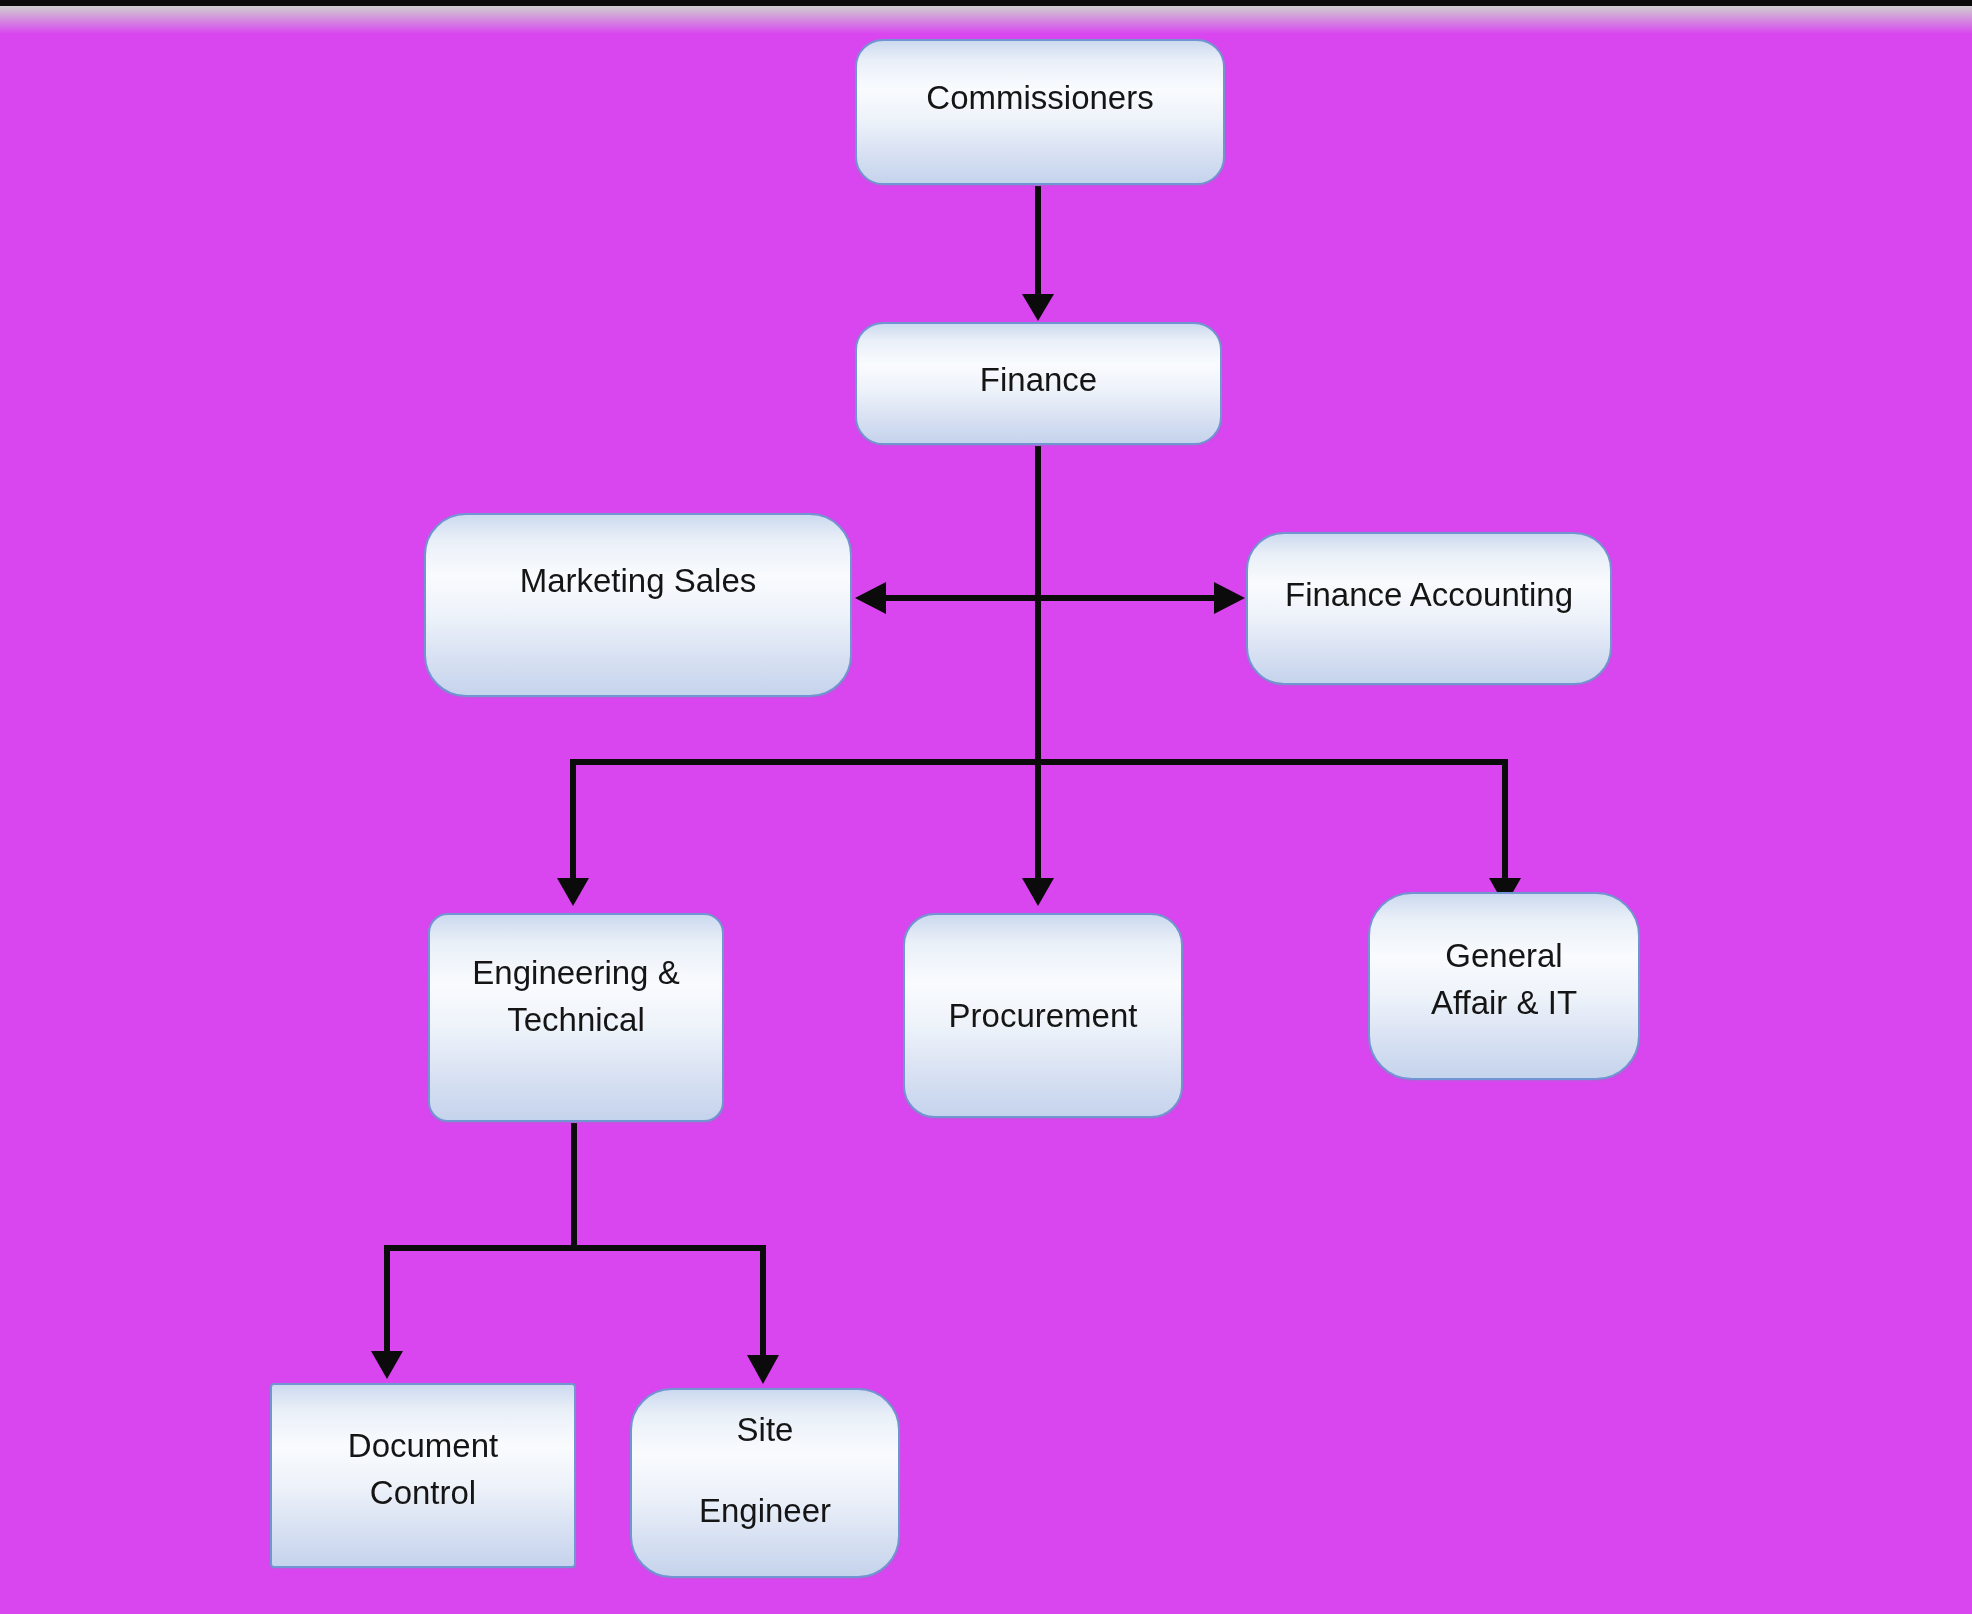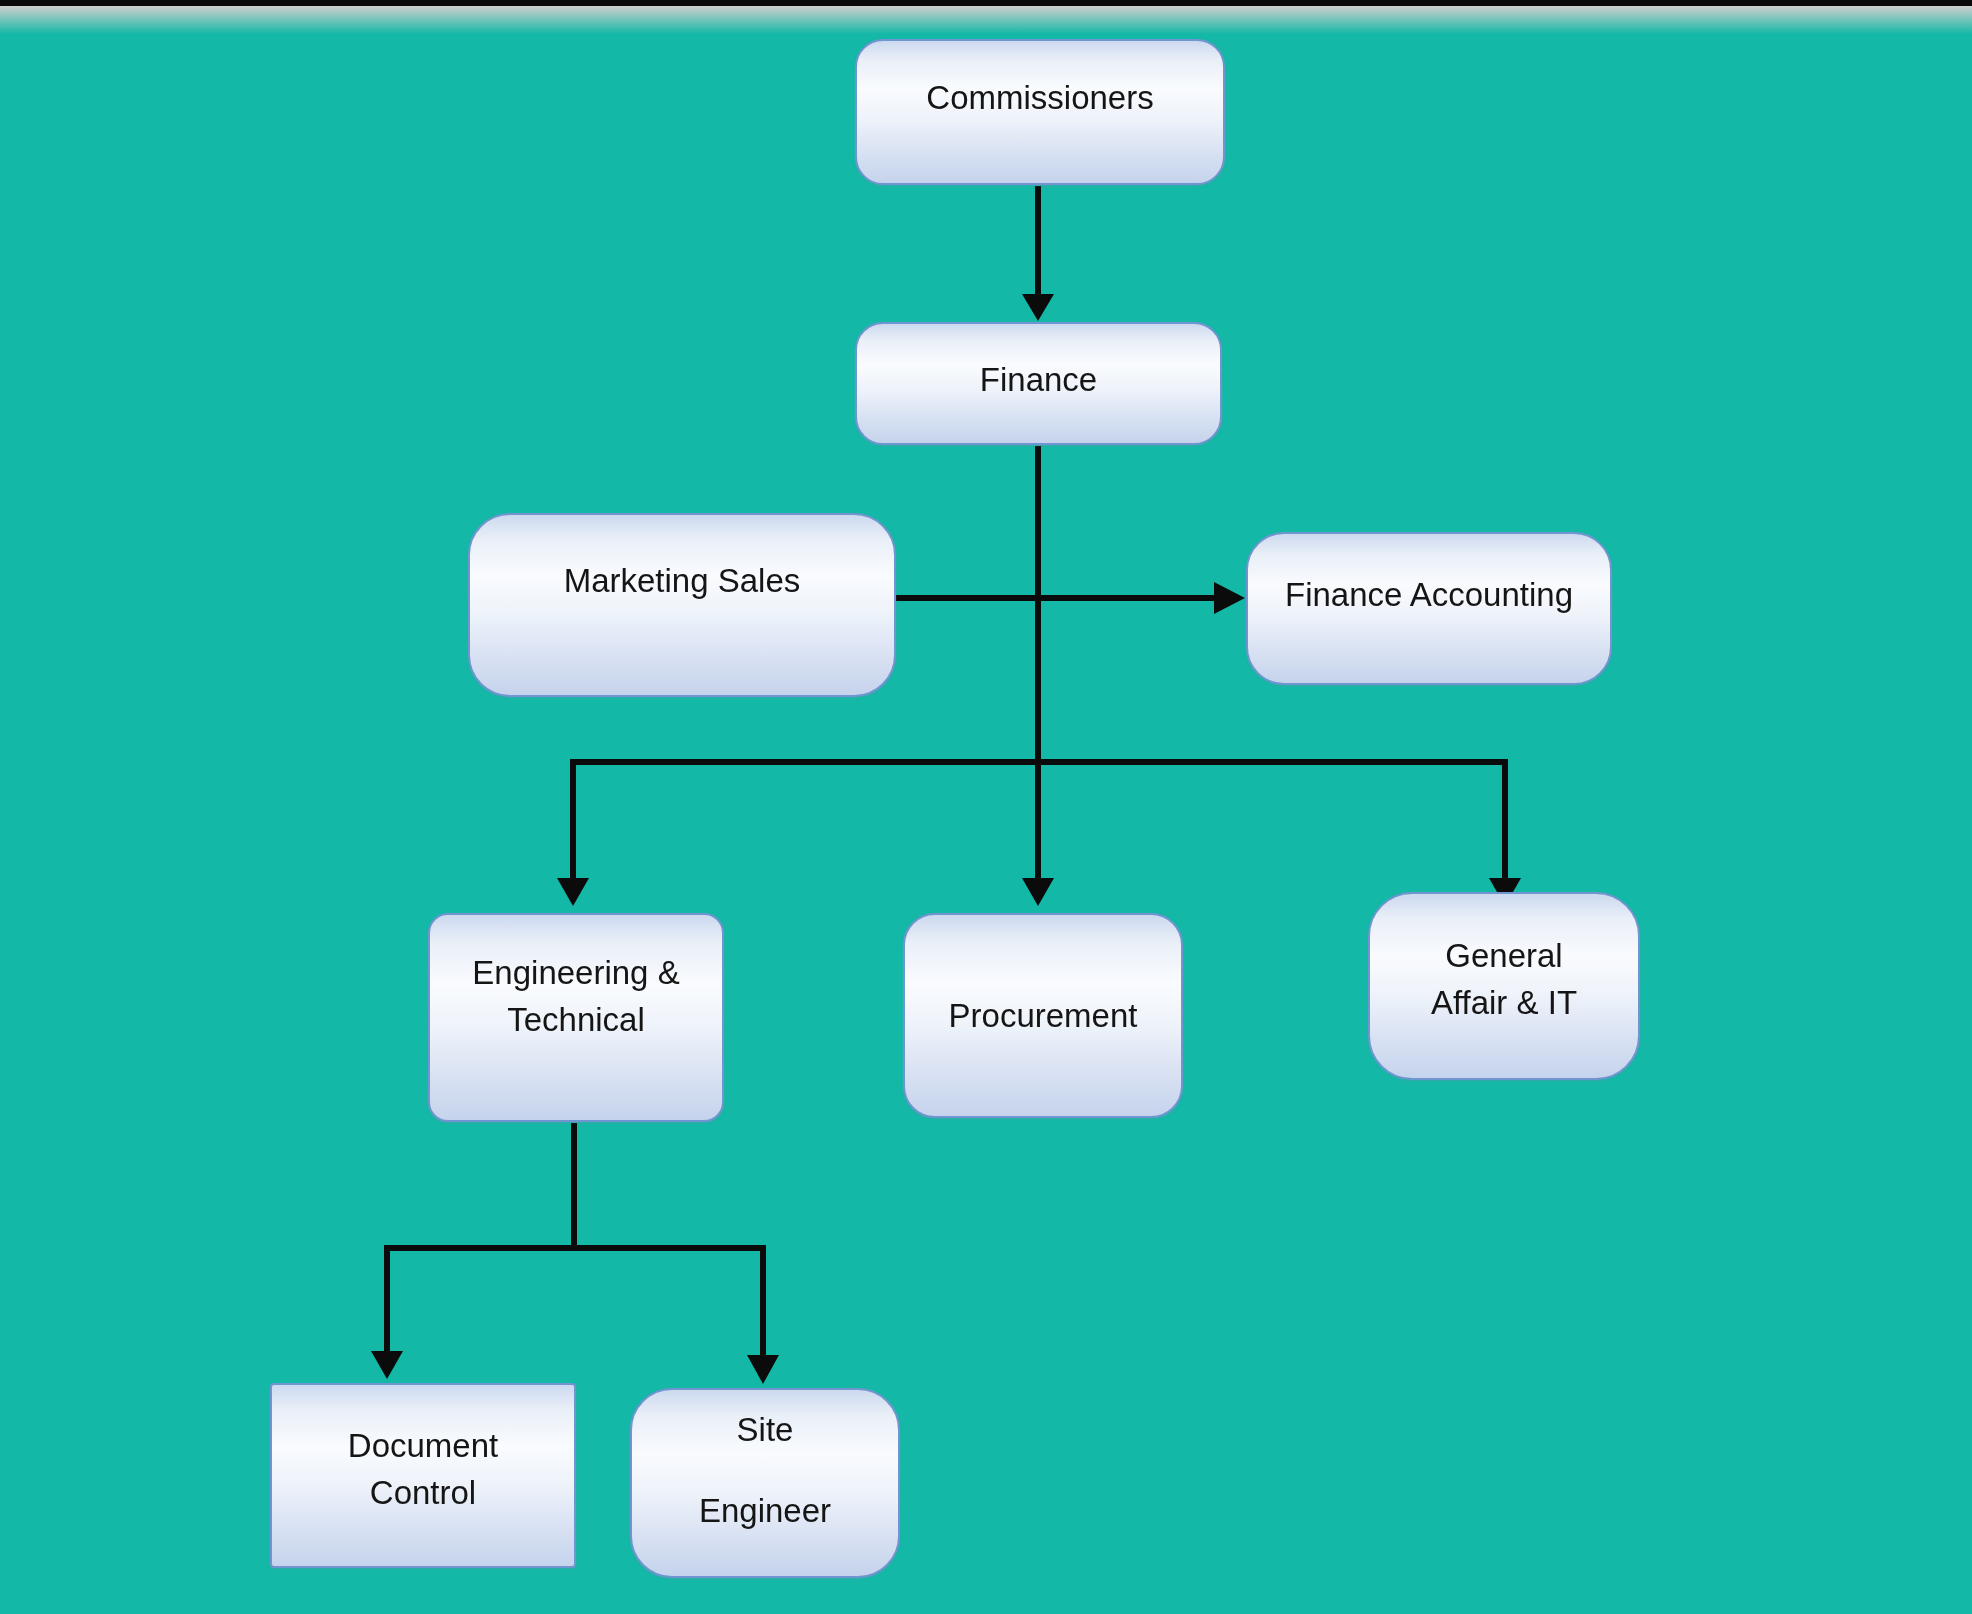--- a/index.html
+++ b/index.html
@@ -5,21 +5,21 @@
   html, body {
     margin: 0;
     padding: 0;
     background: #ffffff;
     font-family: "Liberation Sans", "DejaVu Sans", sans-serif;
   }
   .canvas {
     position: relative;
     width: 1972px;
     height: 1614px;
-    background: #14b8a6;
+    background: #d946ef;
     overflow: hidden;
   }
   .scan-bar {
     position: absolute;
     top: 0; left: 0; right: 0;
     height: 6px;
     background: #0b0b0b;
   }
   .scan-shade {
     position: absolute;
@@ -118,21 +118,21 @@
   </svg>
 
   <div class="node" style="left:855px; top:39px; width:370px; height:146px; border-radius:28px; padding-bottom:30px;">
     <span>Commissioners</span>
   </div>
 
   <div class="node" style="left:855px; top:322px; width:367px; height:123px; border-radius:28px; padding-bottom:8px;">
     <span>Finance</span>
   </div>
 
-  <div class="node" style="left:424px; top:513px; width:428px; height:184px; border-radius:42px; padding-bottom:50px;margin-left:44px;">
+  <div class="node" style="left:424px; top:513px; width:428px; height:184px; border-radius:42px; padding-bottom:50px;">
     <span>Marketing Sales</span>
   </div>
 
   <div class="node" style="left:1246px; top:532px; width:366px; height:153px; border-radius:38px; padding-bottom:28px;">
     <span>Finance Accounting</span>
   </div>
 
   <div class="node" style="left:428px; top:913px; width:296px; height:209px; border-radius:20px; padding-bottom:44px;">
     <span>Engineering &amp;</span>
     <span>Technical</span>

